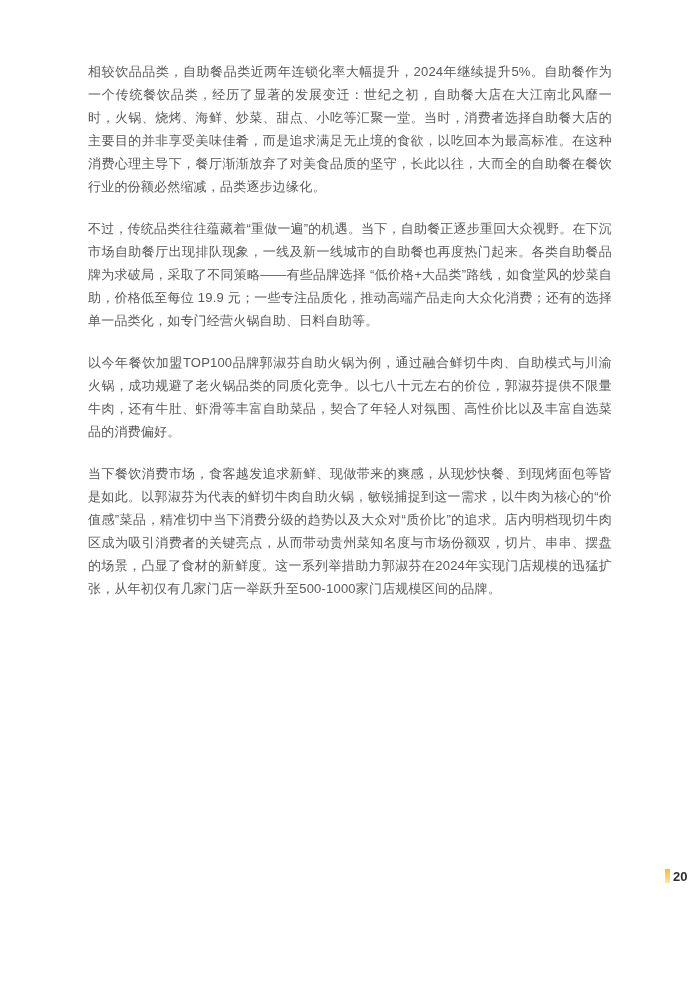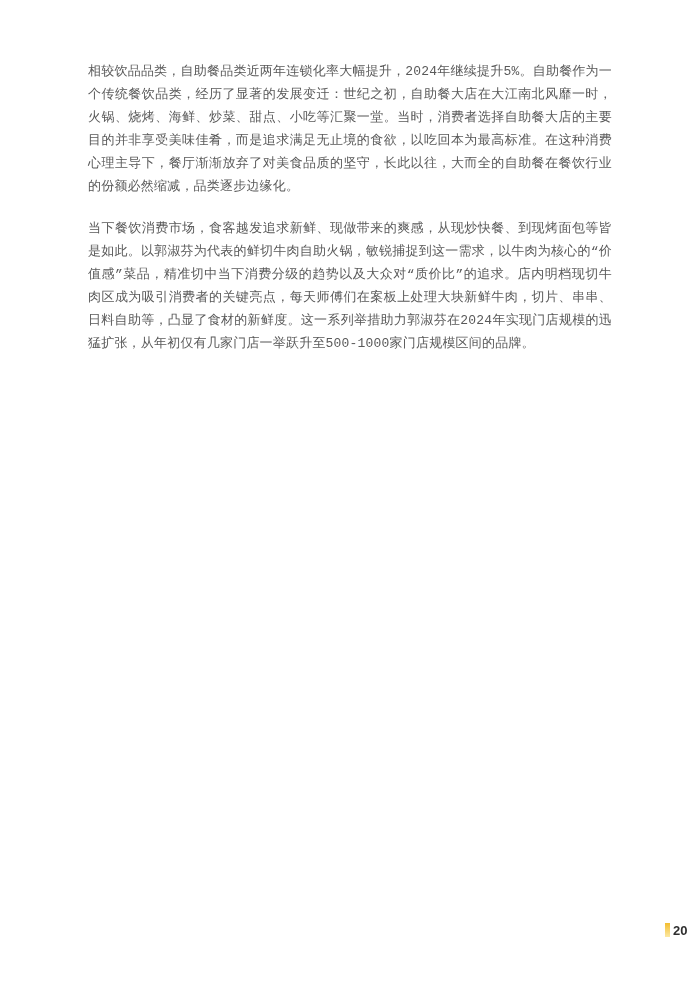--- a/index.html
+++ b/index.html
@@ -22,27 +22,27 @@
     width: 524px;
     font-size: 13px;
     line-height: 23px;
     color: #595959;
     text-align: justify;
     text-justify: inter-ideograph;
     letter-spacing: 0.2px;
   }
   .content p {
     margin: 0 0 19px 0;
-    font-family: Liberation Mono, monospace;
   }
   .page-footer {
     position: absolute;
     left: 622px;
-    top: 923px;
+    top: 868px;
     display: flex;
+    align-items: center;
     height: 16px;
     padding-left: 43px;
   }
   .page-marker {
     width: 5px;
     height: 14px;
     background: linear-gradient(180deg, #f3bd2e 0%, #fce9a4 100%);
   }
   .page-num {
     margin-left: 3px;
@@ -50,20 +50,22 @@
     font-weight: bold;
     color: #2f2f2f;
   }
 </style>
 </head>
 <body>
 
 <div class="page" style="background: rgb(255, 255, 255);">
   <main class="content" style="color: rgb(89, 89, 89);">
     <p>相较饮品品类，自助餐品类近两年连锁化率大幅提升，2024年继续提升5%。自助餐作为一个传统餐饮品类，经历了显著的发展变迁：世纪之初，自助餐大店在大江南北风靡一时，火锅、烧烤、海鲜、炒菜、甜点、小吃等汇聚一堂。当时，消费者选择自助餐大店的主要目的并非享受美味佳肴，而是追求满足无止境的食欲，以吃回本为最高标准。在这种消费心理主导下，餐厅渐渐放弃了对美食品质的坚守，长此以往，大而全的自助餐在餐饮行业的份额必然缩减，品类逐步边缘化。</p>
-    <p>当下餐饮消费市场，食客越发追求新鲜、现做带来的爽感，从现炒快餐、到现烤面包等皆是如此。以郭淑芬为代表的鲜切牛肉自助火锅，敏锐捕捉到这一需求，以牛肉为核心的“价值感”菜品，精准切中当下消费分级的趋势以及大众对“质价比”的追求。店内明档现切牛肉区成为吸引消费者的关键亮点，每天师傅们在案板上处理大块新鲜牛肉，切片、串串、日料自助等，凸显了食材的新鲜度。这一系列举措助力郭淑芬在2024年实现门店规模的迅猛扩张，从年初仅有几家门店一举跃升至500-1000家门店规模区间的品牌。</p>
+    <p>不过，传统品类往往蕴藏着“重做一遍”的机遇。当下，自助餐正逐步重回大众视野。在下沉市场自助餐厅出现排队现象，一线及新一线城市的自助餐也再度热门起来。各类自助餐品牌为求破局，采取了不同策略——有些品牌选择 “低价格+大品类”路线，如食堂风的炒菜自助，价格低至每位 19.9 元；一些专注品质化，推动高端产品走向大众化消费；还有的选择单一品类化，如专门经营火锅自助、日料自助等。</p>
+    <p>以今年餐饮加盟TOP100品牌郭淑芬自助火锅为例，通过融合鲜切牛肉、自助模式与川渝火锅，成功规避了老火锅品类的同质化竞争。以七八十元左右的价位，郭淑芬提供不限量牛肉，还有牛肚、虾滑等丰富自助菜品，契合了年轻人对氛围、高性价比以及丰富自选菜品的消费偏好。</p>
+    <p>当下餐饮消费市场，食客越发追求新鲜、现做带来的爽感，从现炒快餐、到现烤面包等皆是如此。以郭淑芬为代表的鲜切牛肉自助火锅，敏锐捕捉到这一需求，以牛肉为核心的“价值感”菜品，精准切中当下消费分级的趋势以及大众对“质价比”的追求。店内明档现切牛肉区成为吸引消费者的关键亮点，从而带动贵州菜知名度与市场份额双，切片、串串、摆盘的场景，凸显了食材的新鲜度。这一系列举措助力郭淑芬在2024年实现门店规模的迅猛扩张，从年初仅有几家门店一举跃升至500-1000家门店规模区间的品牌。</p>
   </main>
 
   <div class="page-footer">
     <span class="page-marker" style="background: linear-gradient(rgb(243, 189, 46) 0%, rgb(252, 233, 164) 100%);"></span>
     <span class="page-num" style="color: rgb(47, 47, 47);">20</span>
   </div>
 </div>
 
 </body></html>

